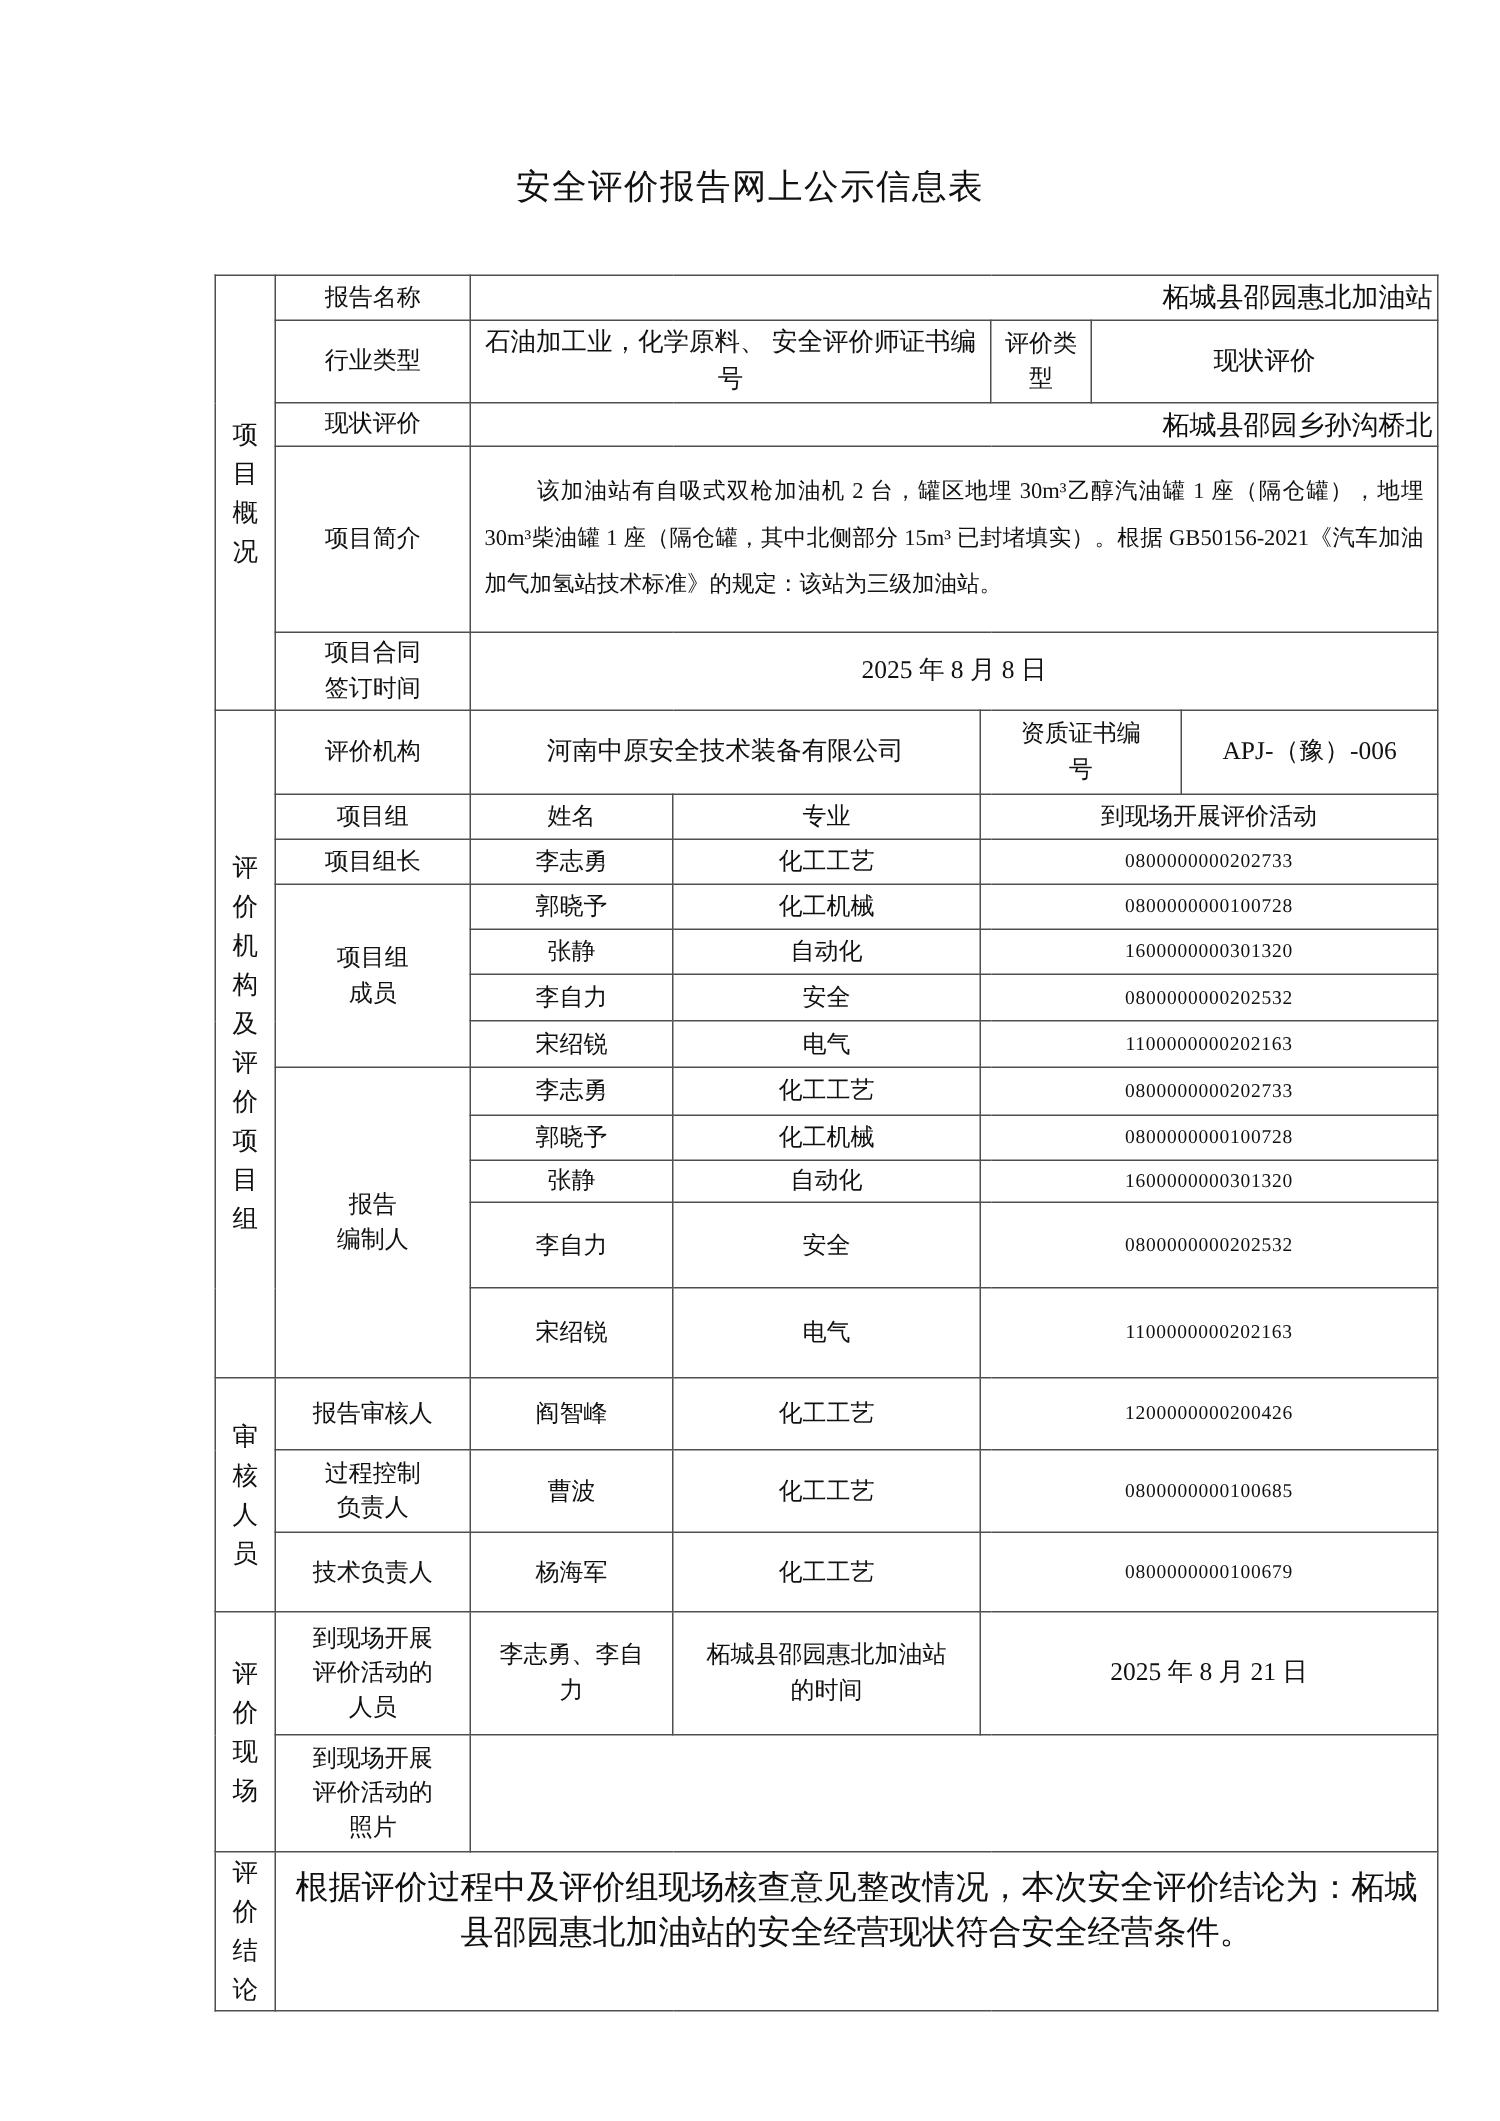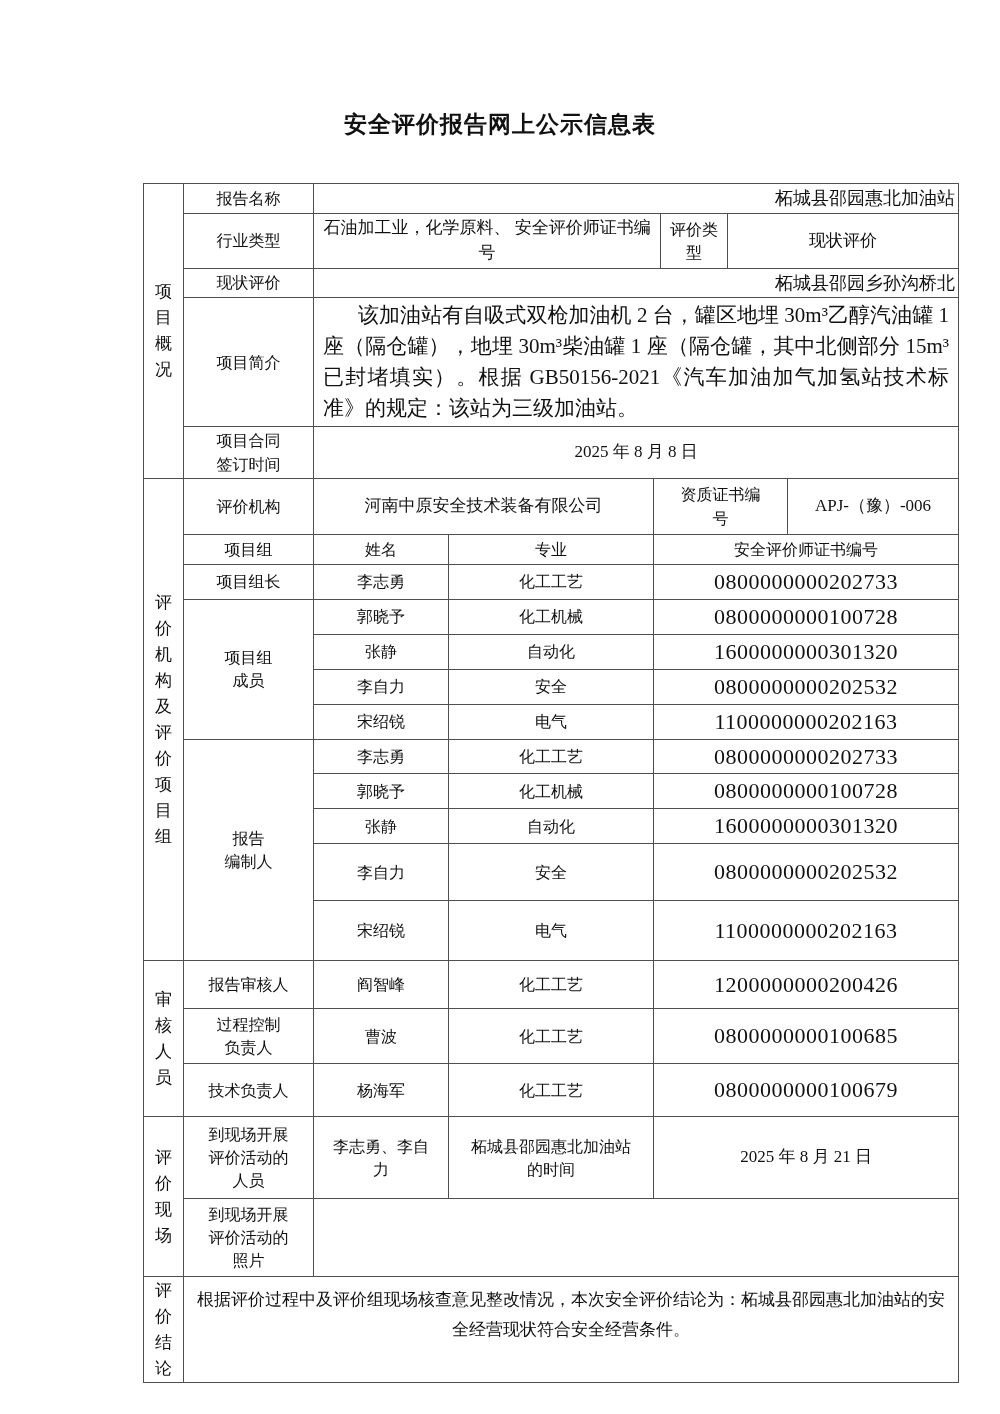--- a/index.html
+++ b/index.html
@@ -14,21 +14,21 @@
     font-family: "Liberation Serif", "DejaVu Serif", serif;
     color: #111111;
   }
   .doc-title {
     position: absolute;
     top: 109px;
     left: 0;
     width: 1000px;
     text-align: center;
     font-size: 23px;
-    font-weight: bold;
+    font-weight: normal;
     letter-spacing: 1px;
   }
   table.main {
     position: absolute;
     left: 143px;
     top: 183px;
     width: 815px;
     border-collapse: collapse;
     table-layout: fixed;
   }
@@ -42,33 +42,33 @@
     white-space: pre-line;
     overflow: hidden;
   }
   td.vlabel {
     line-height: 26px;
     font-size: 17px;
     padding: 0;
   }
   td.big { font-size: 18px; text-align: right; }
   td.md  { font-size: 17px; }
-  td.num { font-size: 22px; letter-spacing: 0.5px; }
+  td.num { font-size: 13px; letter-spacing: 0.5px; }
   td.intro-text {
     white-space: normal;
     text-align: justify;
     text-indent: 35px;
-    font-size: 21px;
+    font-size: 15px;
     line-height: 31px;
     padding: 2px 9px;
   }
   td.conclusion-text {
     white-space: normal;
     vertical-align: top;
-    font-size: 17px;
+    font-size: 22px;
     line-height: 30px;
     padding: 8px 10px;
   }
   td.photo-cell { background: #ffffff; }
 </style>
 </head>
 <body>
 
 <div class="doc-title">安全评价报告网上公示信息表</div>
 
@@ -128,21 +128,21 @@
     <td>评价机构</td>
     <td class="md" colspan="2">河南中原安全技术装备有限公司</td>
     <td colspan="3">资质证书编
 号</td>
     <td class="md">APJ-（豫）-006</td>
   </tr>
   <tr style="height:30px">
     <td>项目组</td>
     <td>姓名</td>
     <td>专业</td>
-    <td colspan="4">安全评价师证书编号</td>
+    <td colspan="4">到现场开展评价活动</td>
   </tr>
   <tr style="height:30px">
     <td>项目组长</td>
     <td>李志勇</td>
     <td>化工工艺</td>
     <td class="num" colspan="4">0800000000202733</td>
   </tr>
   <tr style="height:30px">
     <td rowspan="4">项目组
 成员</td>

